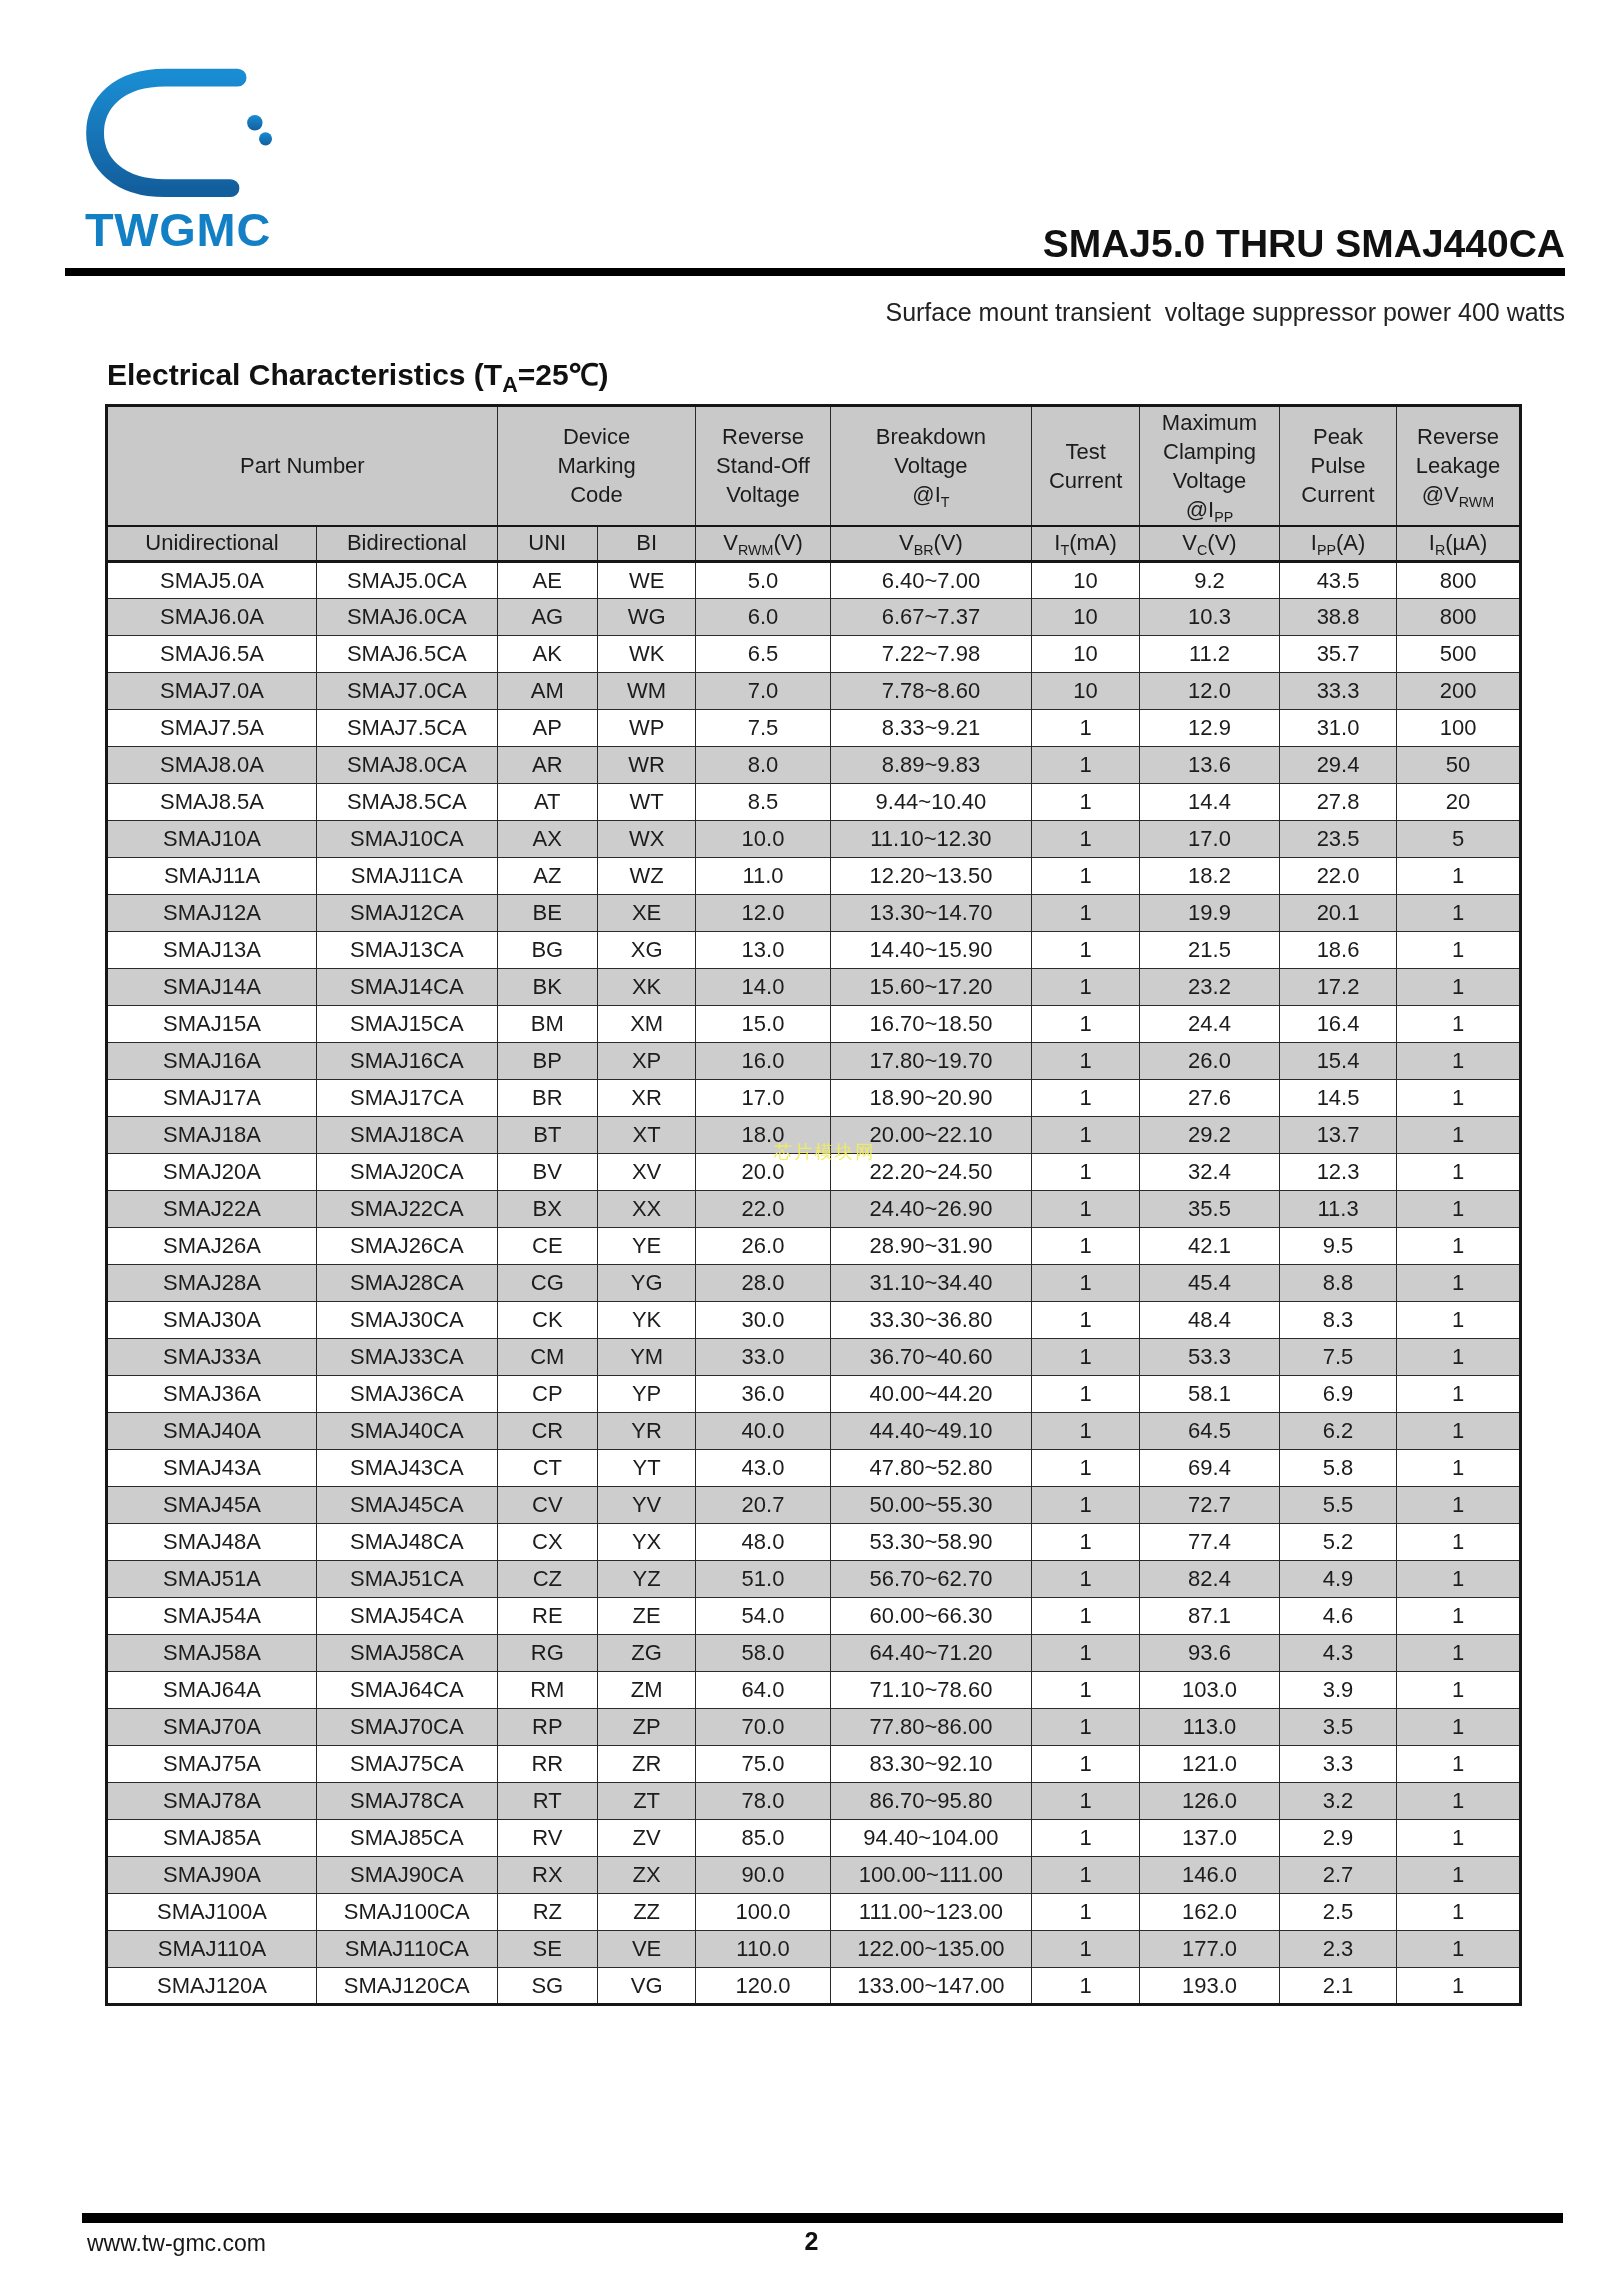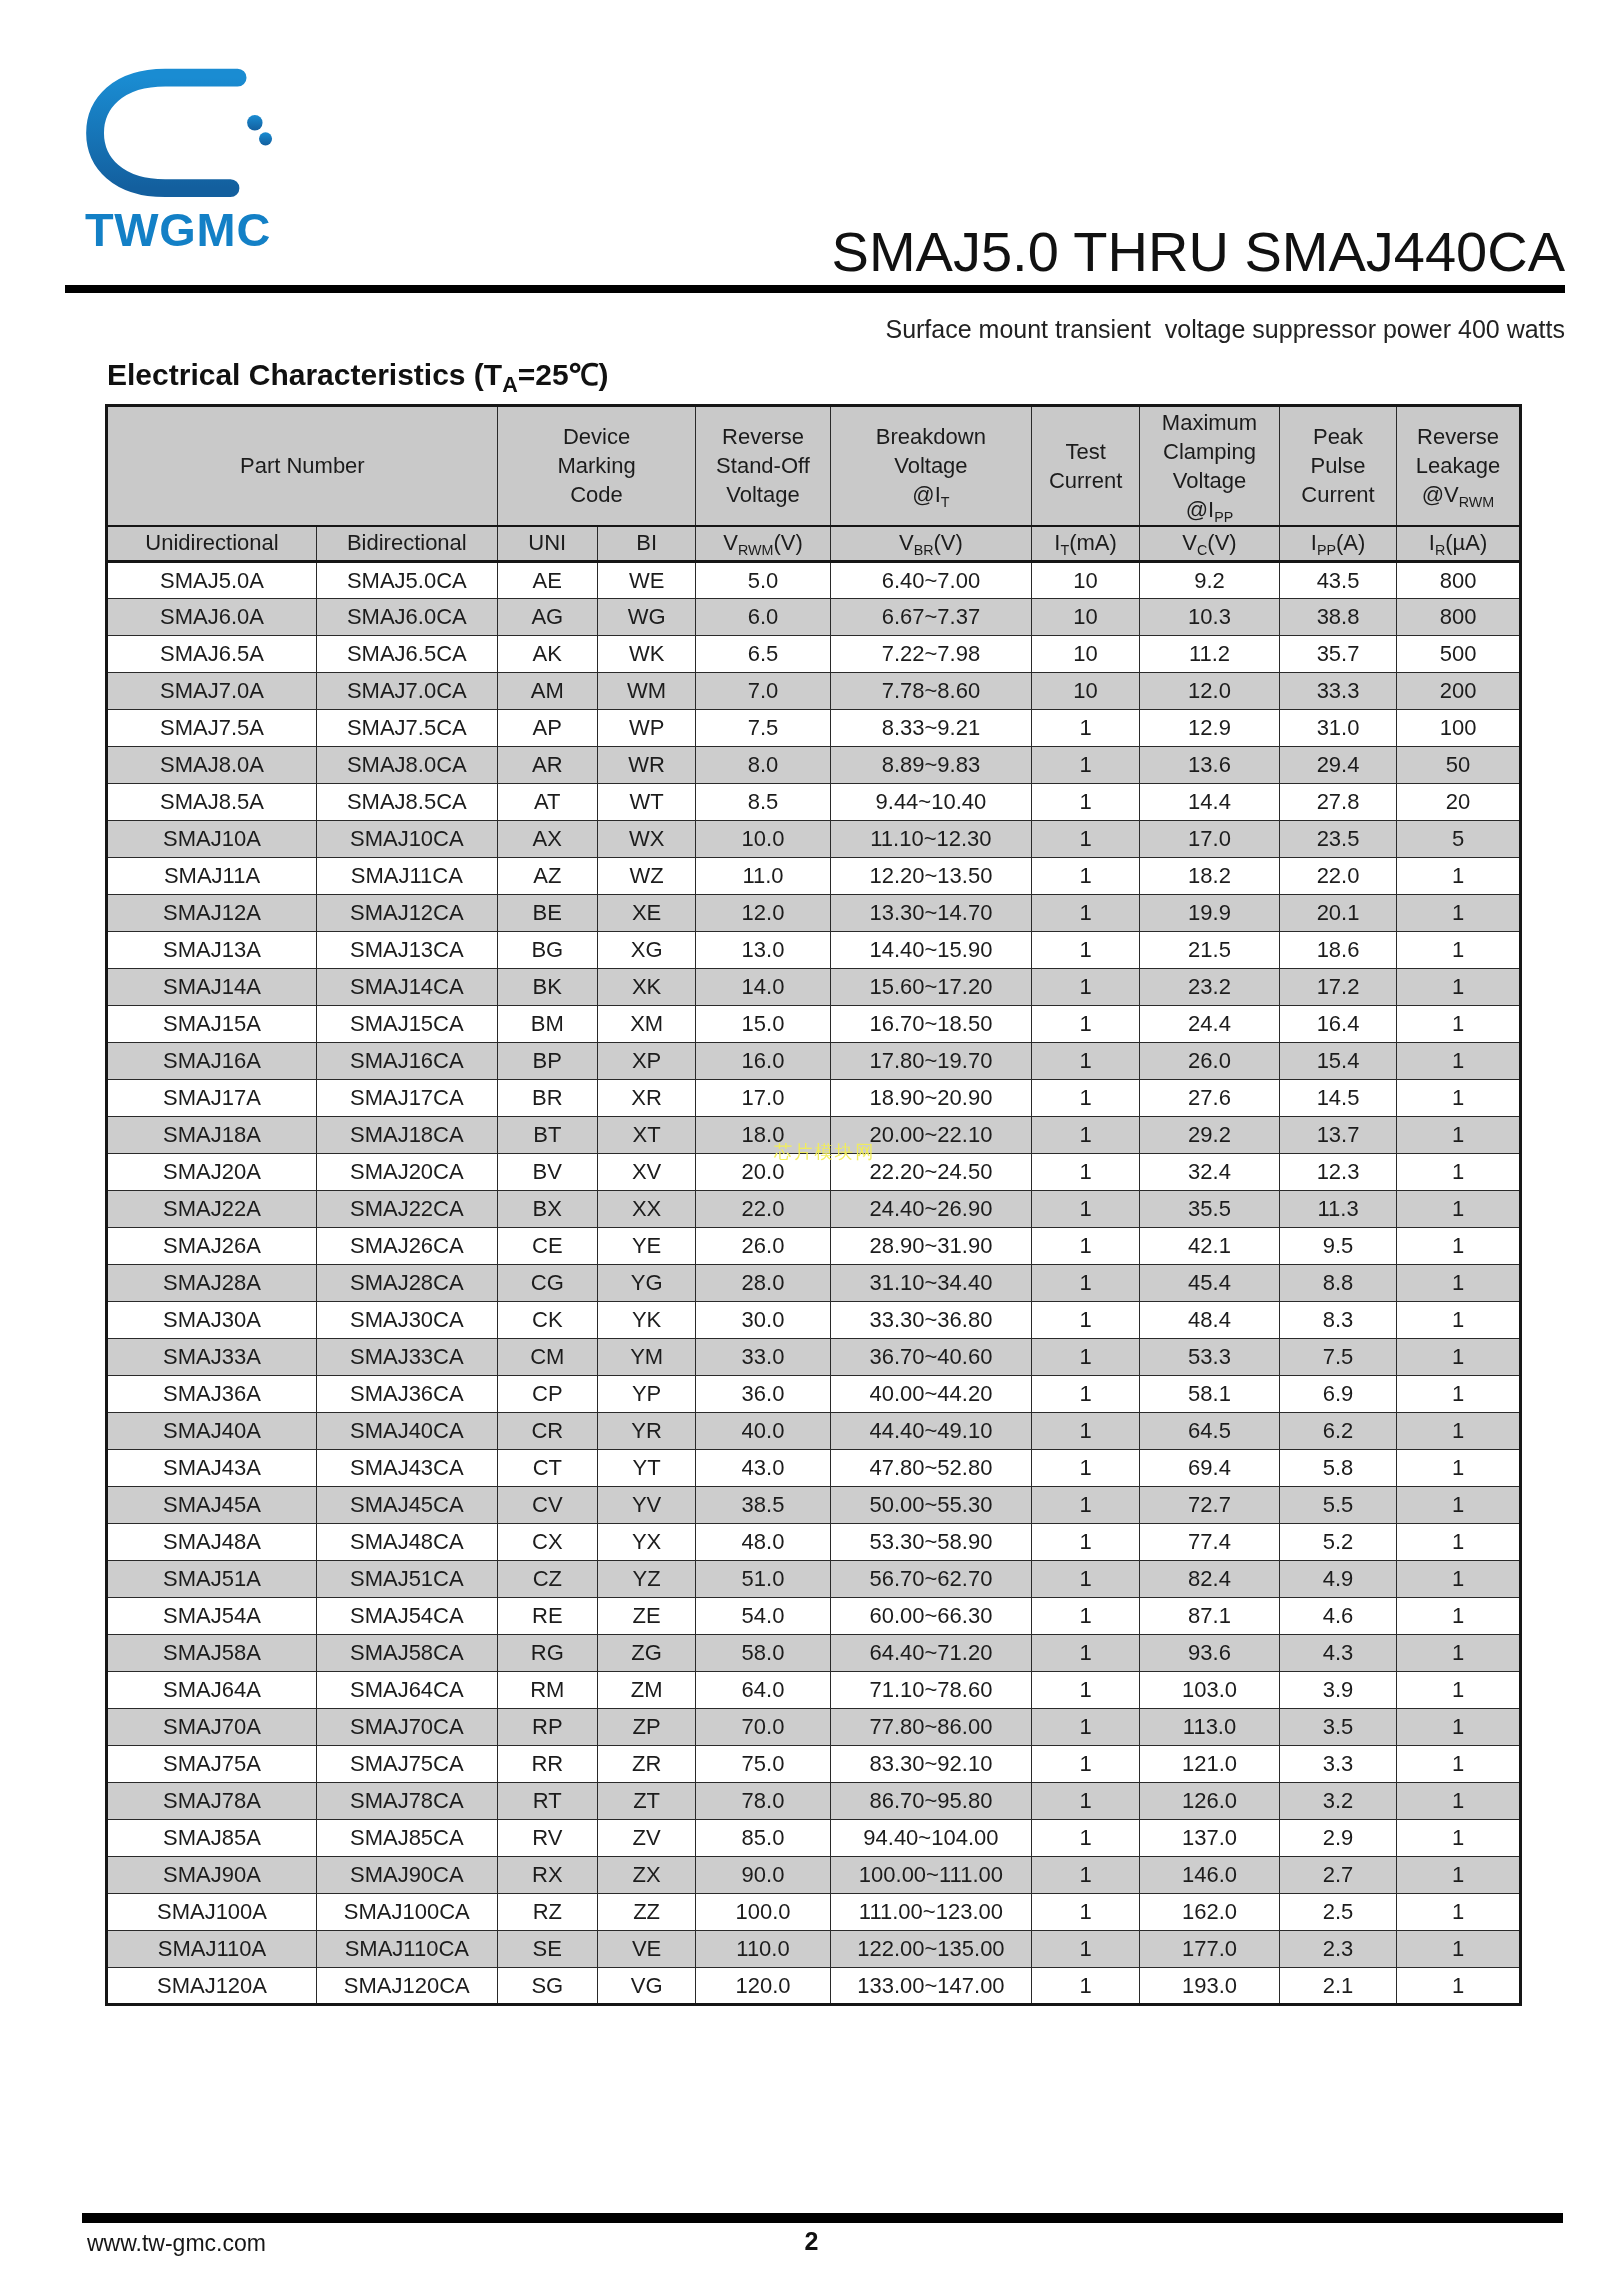--- a/index.html
+++ b/index.html
@@ -19,21 +19,21 @@
   
   .logo{position:absolute;left:82px;top:46px;width:222px;}
   .logo svg{display:block;width:196px;height:156px;}
   .logo-text{
     font-size:46px;font-weight:bold;color:var(--accent);
     letter-spacing:0.7px;margin-top:1.3px;margin-left:2.6px;
     transform:scaleX(1.02);transform-origin:left center;
   }
   
   .title-wrap{position:absolute;left:65px;top:224px;width:1500px;text-align:right;}
-  .doc-title{margin:0;font-size:56px;font-weight:normal;line-height:1.0;letter-spacing:0;color:#111;}
+  .doc-title{margin:0;font-size:39px;font-weight:bold;line-height:1.0;letter-spacing:0;color:#111;}
   .title-rule{height:8.5px;background:var(--rule_black);margin-top:4.6px;}
   .doc-subtitle{font-size:25px;margin-top:22px;color:#222;white-space:pre;}
   
   .section-heading{
     position:absolute;left:107px;top:353px;margin:0;
     font-size:30px;font-weight:bold;color:#111;
   }
   .section-heading sub{font-size:0.72em;}
   
   .table-wrap{position:absolute;left:105px;top:404px;width:1417px;}
@@ -433,21 +433,21 @@
           <td>1</td>
           <td>69.4</td>
           <td>5.8</td>
           <td>1</td>
         </tr>
         <tr>
           <td>SMAJ45A</td>
           <td>SMAJ45CA</td>
           <td>CV</td>
           <td>YV</td>
-          <td>38.5</td>
+          <td>20.7</td>
           <td>50.00~55.30</td>
           <td>1</td>
           <td>72.7</td>
           <td>5.5</td>
           <td>1</td>
         </tr>
         <tr>
           <td>SMAJ48A</td>
           <td>SMAJ48CA</td>
           <td>CX</td>

